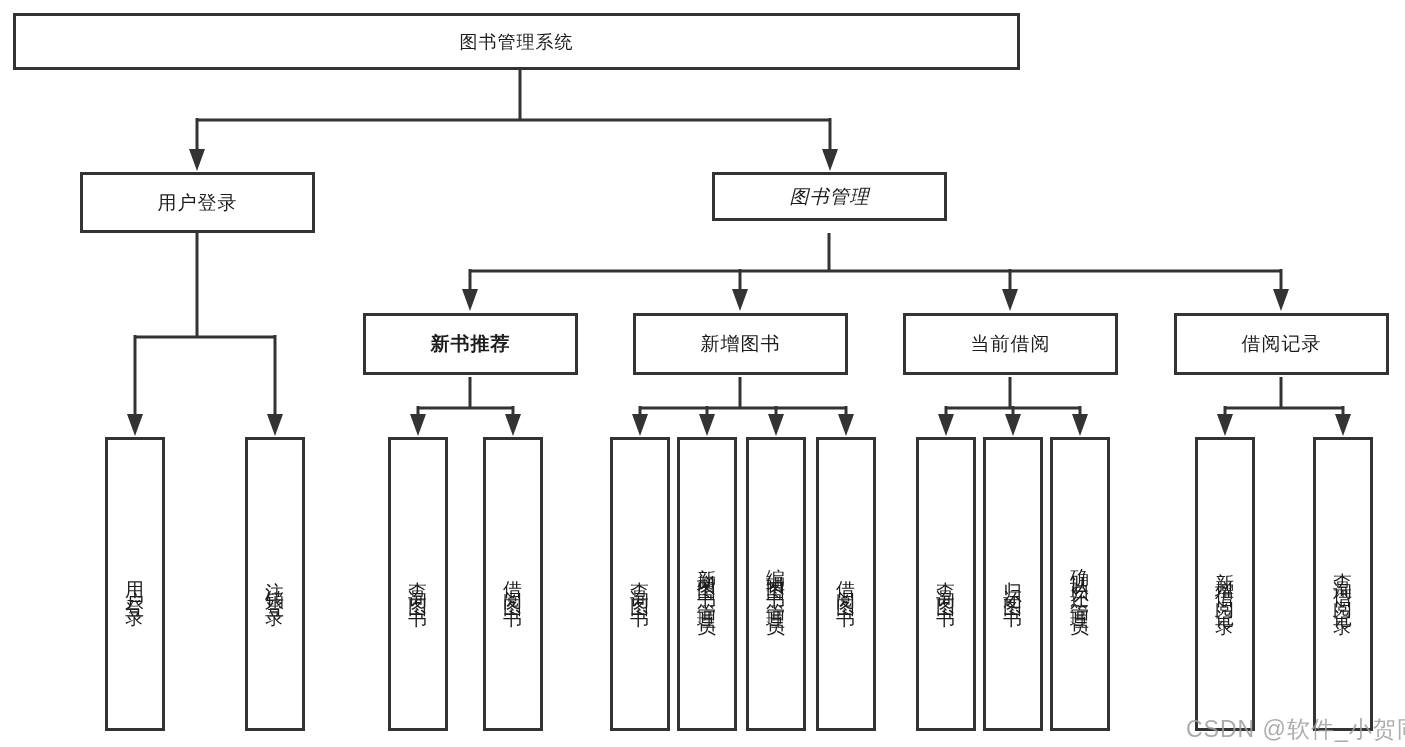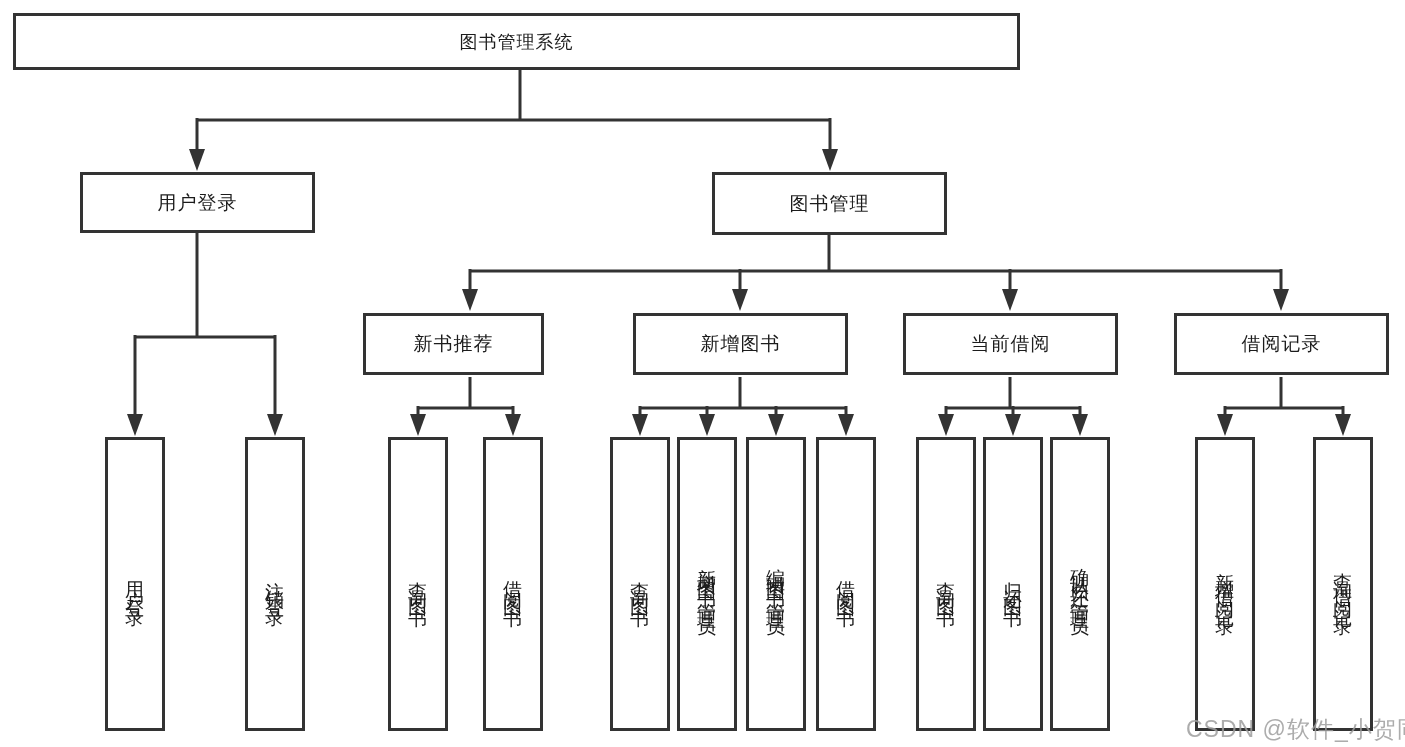--- a/index.html
+++ b/index.html
@@ -131,25 +131,25 @@
     </g>
   </svg>
 
   <div class="box" style="left:13px; top:13px; width:1007px; height:57px;font-family:Liberation Mono, monospace;">
     <span class="hlabel root-label">图书管理系统</span>
   </div>
 
   <div class="box" style="left:80px; top:172px; width:235px; height:61px;">
     <span class="hlabel">用户登录</span>
   </div>
-  <div class="box" style="left:712px; top:172px; width:235px; height:63px;">
+  <div class="box" style="left:712px; top:172px; width:235px; height:49px;font-style:italic;">
     <span class="hlabel">图书管理</span>
   </div>
 
-  <div class="box" style="left:363px; top:313px; width:181px; height:62px;">
+  <div class="box" style="left:363px; top:313px; width:215px; height:62px;font-weight:bold;">
     <span class="hlabel">新书推荐</span>
   </div>
   <div class="box" style="left:633px; top:313px; width:215px; height:62px;">
     <span class="hlabel">新增图书</span>
   </div>
   <div class="box" style="left:1174px; top:313px; width:215px; height:62px;">
     <span class="hlabel">借阅记录</span>
   </div>
   <div class="box" style="left:903px; top:313px; width:215px; height:62px;">
     <span class="hlabel">当前借阅</span>

